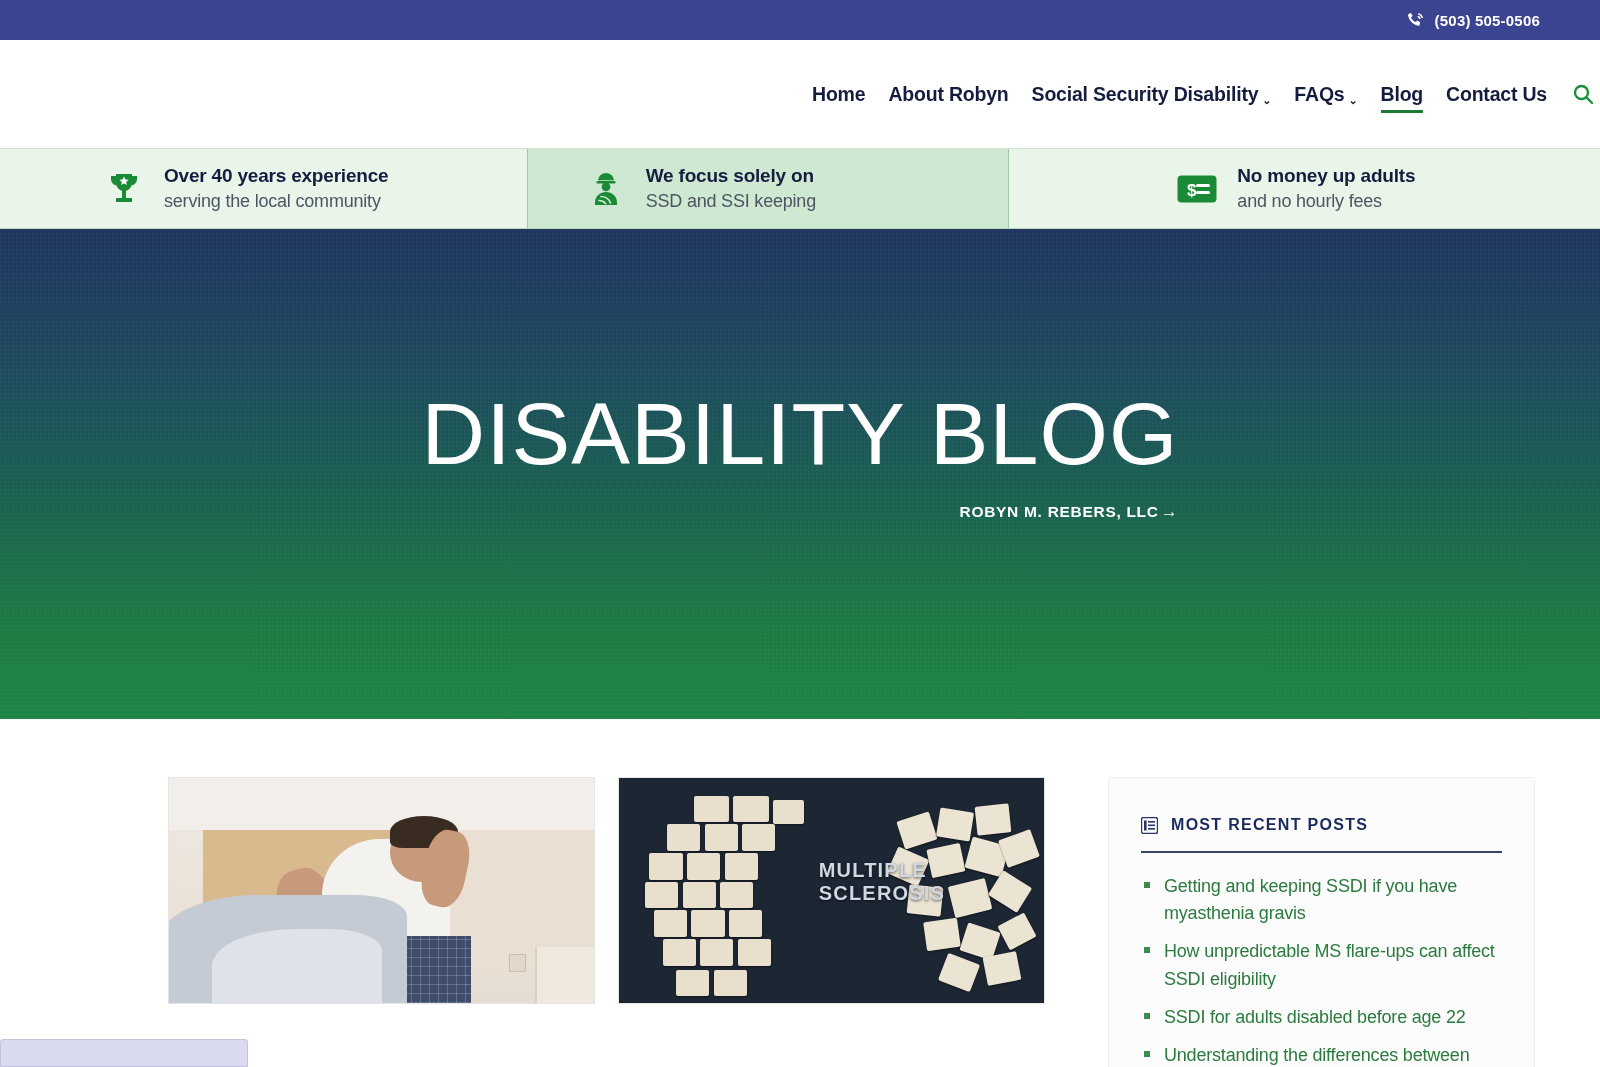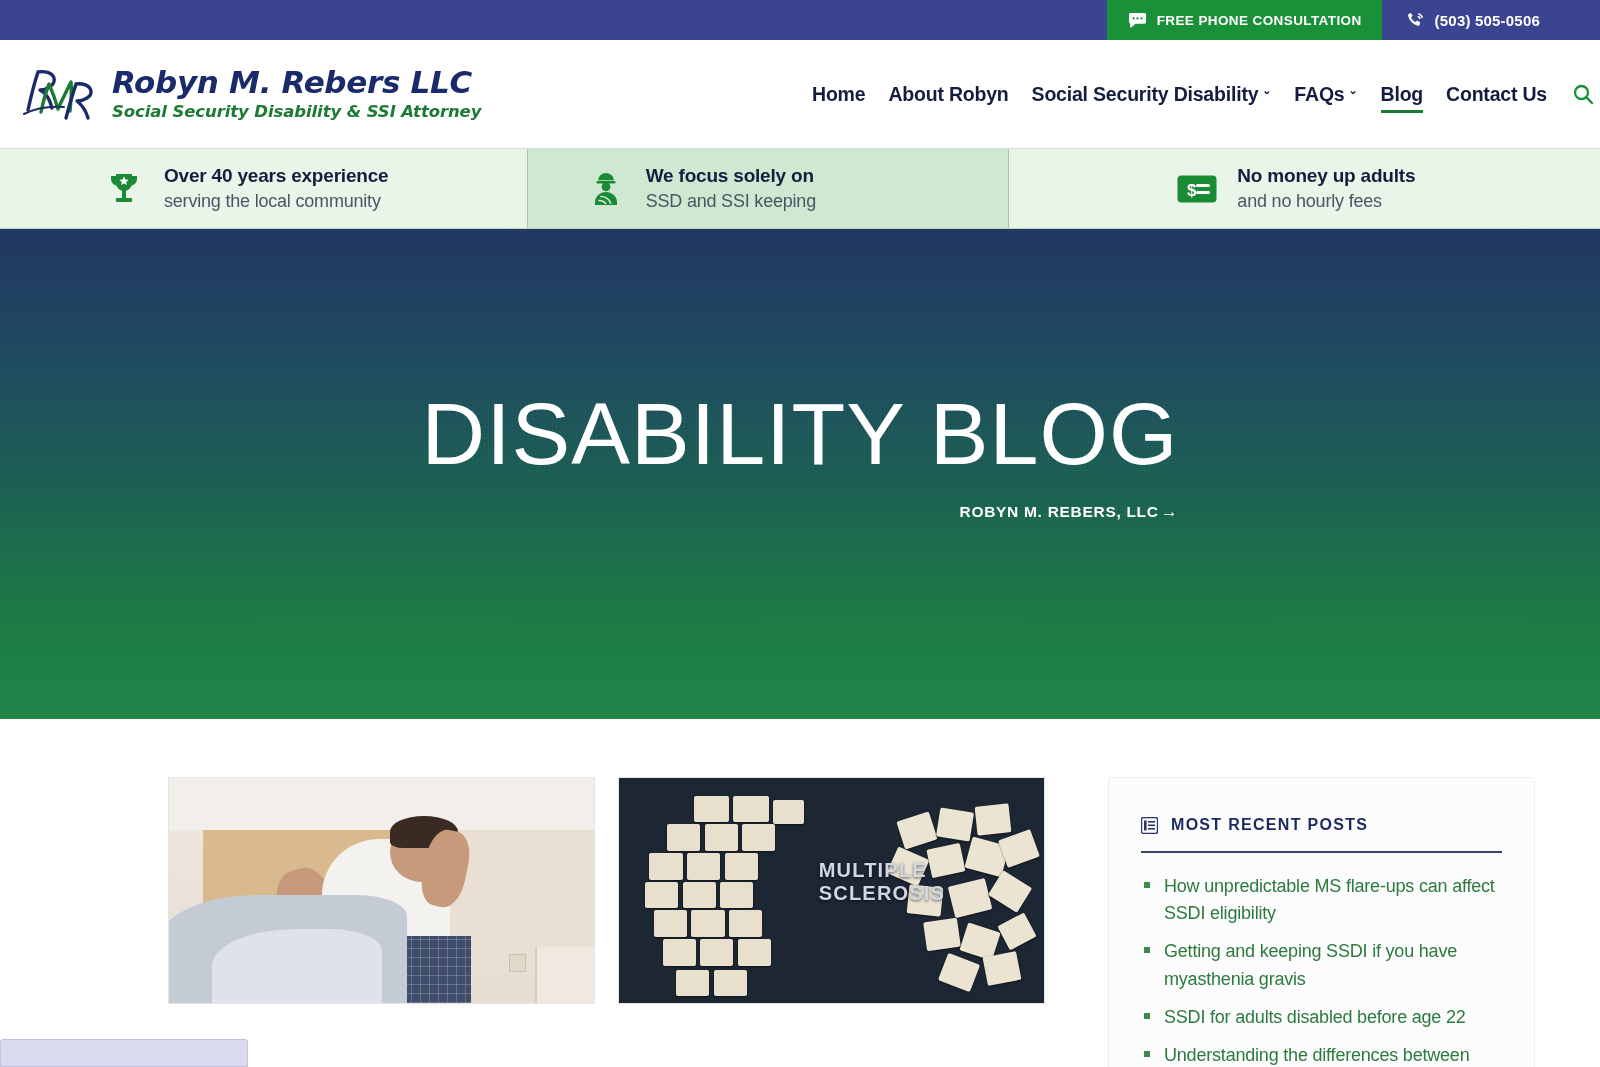--- a/index.html
+++ b/index.html
@@ -56,21 +56,21 @@
     font-family:"DejaVu Sans", sans-serif;
     font-size:16.5px; font-weight:700; font-style:italic;
     color:#1d7a33; letter-spacing:-.1px; line-height:1.3; margin-top:1px;
   }
 
   .nav {
     margin-left:auto; display:flex; align-items:center;
     gap:23px; padding-right:6px;
   }
   .nav-item {
-    position:relative; display:flex; align-items:flex-start; gap:4px;
+    position:relative; display:flex; align-items:flex-end; gap:4px;
     font-size:19.5px; font-weight:700; color:#151d3f;
     cursor:pointer; letter-spacing:-.2px; white-space:nowrap;
   }
   .nav-item.active::after {
     content:""; position:absolute; left:0; right:0; bottom:-7px;
     height:2.5px; background:#1d7a33;
   }
   .caret { font-size:11px; line-height:1; color:#151d3f; margin-top:2px; }
   .search-btn { display:flex; align-items:center; cursor:pointer; margin-left:2px; }
 
@@ -196,62 +196,35 @@
     background:#d9d9ef; border:1px solid #c2c2dd;
     border-radius:3px 3px 0 0;
   }
 </style>
 </head>
 <body>
 
 <div class="topbar">
   <div class="topbar-left-fill"></div>
 
-  <div class="consult-btn">
-    <span class="ic">
-      <svg width="17" height="15" viewBox="0 0 17 15" fill="#fff">
-        <path d="M1.6 0h13.8c.9 0 1.6.7 1.6 1.6v7.5c0 .9-.7 1.6-1.6 1.6H6.4L2.3 14.4c-.5.4-1.2 0-1.2-.6v-3.1H1.6C.7 10.7 0 10 0 9.1V1.6C0 .7.7 0 1.6 0z"></path>
-        <circle cx="4.6" cy="5.4" r="1.1" fill="#1a9139"></circle>
-        <circle cx="8.5" cy="5.4" r="1.1" fill="#1a9139"></circle>
-        <circle cx="12.4" cy="5.4" r="1.1" fill="#1a9139"></circle>
-      </svg>
-    </span>
-    <span>FREE PHONE CONSULTATION</span>
-  </div>
 
   <a class="phone-btn">
     <span class="ic">
       <svg width="19" height="19" viewBox="0 0 20 20" fill="none" stroke="#fff" stroke-width="1.7" stroke-linecap="round">
         <path d="M5.2 2.2 7 5.1 5.3 6.9c.9 2.2 2.6 3.9 4.8 4.8l1.8-1.7 2.9 1.8-.4 2.6c-.1.7-.8 1.2-1.5 1.1C7.9 14.9 3.3 10.3 2.2 4.5c-.1-.7.4-1.4 1.1-1.5l1.9-.8z" fill="#fff" stroke="none"></path>
         <path d="M13.6 3.1c1.6.5 2.9 1.8 3.4 3.4"></path>
         <path d="M13 6c.8.3 1.4.9 1.6 1.7"></path>
       </svg>
     </span>
     <span>(503) 505-0506</span>
   </a>
 </div>
 
 <div class="header">
 
-  <a class="logo-wrap">
-    <span class="logo-mark">
-      <svg width="78" height="64" viewBox="0 0 78 64">
-        <g fill="none" stroke-linecap="round" stroke-linejoin="round">
-          <path d="M8 48 C12 30 16 16 18 10 C24 9 32 10 34 16 C36 23 26 28 20 28 C26 31 30 38 32 46" stroke="#1b2a6b" stroke-width="3.4"></path>
-          <path d="M21 50 C24 36 27 27 29 22 C33 31 36 40 38 47 C42 38 47 28 51 20 C52 30 51 40 50 49" stroke="#1d7a33" stroke-width="3.4"></path>
-          <path d="M46 56 C50 40 54 28 56 22 C62 21 70 23 71 29 C72 35 63 39 57 39 C62 43 66 49 68 56" stroke="#1b2a6b" stroke-width="3.4"></path>
-          <path d="M4 52 C16 46 30 44 44 45" stroke="#1b2a6b" stroke-width="2"></path>
-        </g>
-      </svg>
-    </span>
-    <span class="logo-text-block">
-      <span class="logo-name">Robyn M. Rebers LLC</span>
-      <span class="logo-tag">Social Security Disability &amp; SSI Attorney</span>
-    </span>
-  </a>
 
   <nav class="nav">
     <div class="nav-item">
       <span>Home</span>
     </div>
     <div class="nav-item">
       <span>About Robyn</span>
     </div>
     <div class="nav-item">
       <span>Social Security Disability</span>
@@ -421,21 +394,21 @@
           <rect x="3" y="3.5" width="2.6" height="10" fill="#2b3566"></rect>
           <rect x="7" y="4" width="7" height="1.6" fill="#2b3566"></rect>
           <rect x="7" y="7.5" width="7" height="1.6" fill="#2b3566"></rect>
           <rect x="7" y="11" width="7" height="1.6" fill="#2b3566"></rect>
         </svg>
       </span>
       <span class="side-title">MOST RECENT POSTS</span>
     </div>
     <div class="side-rule"></div>
     <ul class="side-list">
+      <li><span>Getting and keeping SSDI if you have myasthenia gravis</span></li>
       <li><span>How unpredictable MS flare-ups can affect SSDI eligibility</span></li>
-      <li><span>Getting and keeping SSDI if you have myasthenia gravis</span></li>
       <li><span>SSDI for adults disabled before age 22</span></li>
       <li><span>Understanding the differences between</span></li>
     </ul>
   </aside>
 </div>
 
 <div class="bl-chip"></div>
 
 </body></html>

